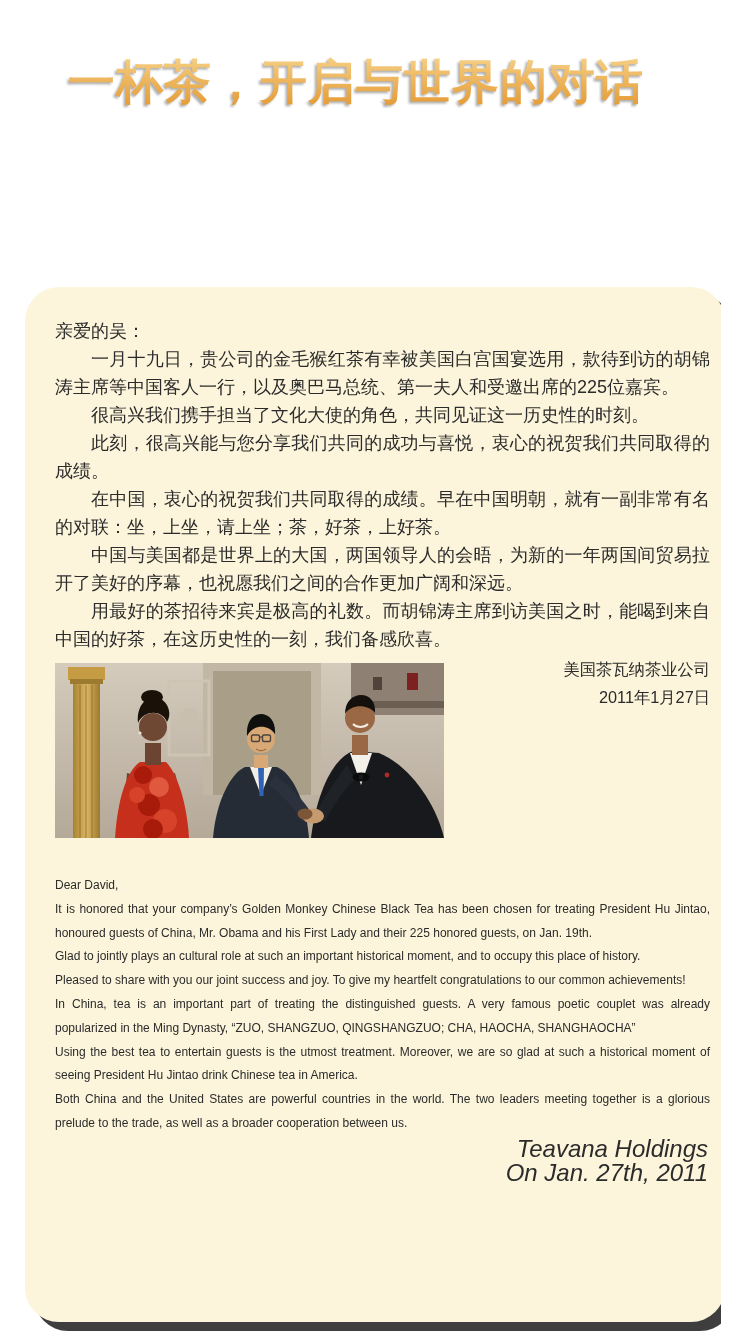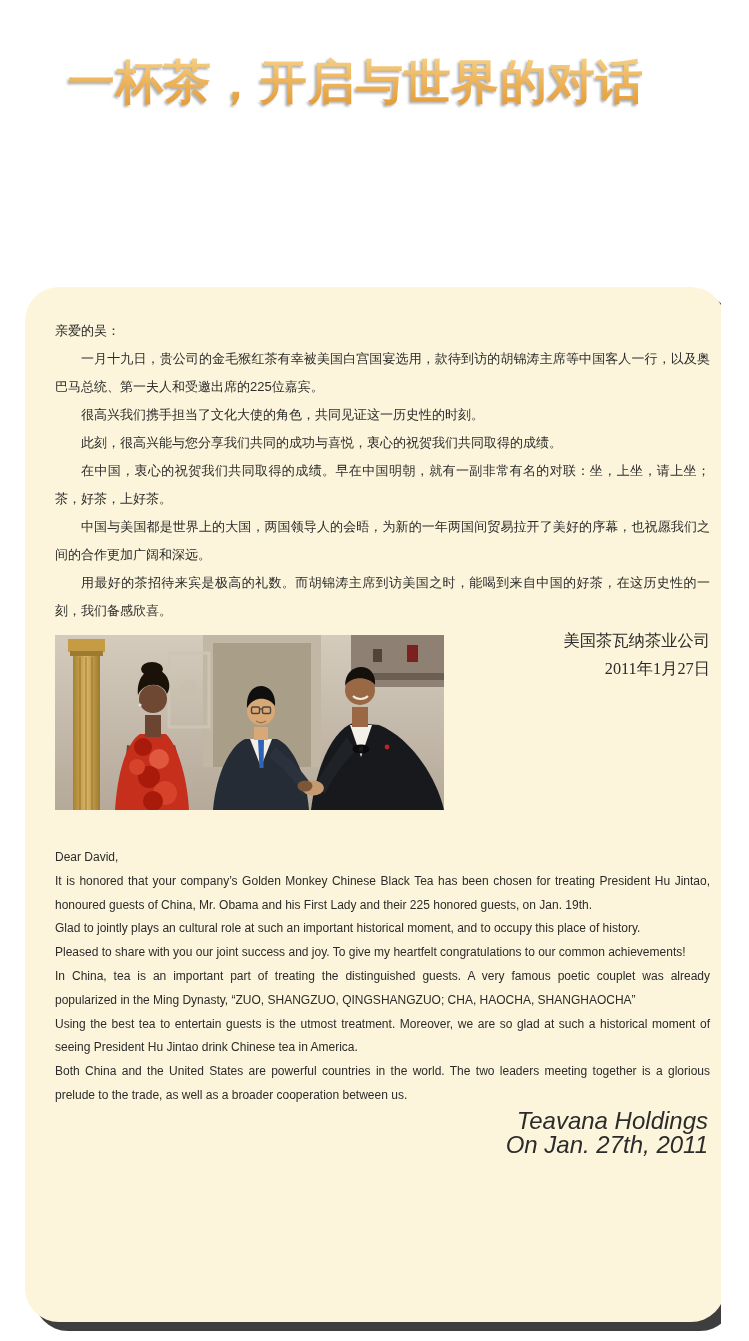--- a/index.html
+++ b/index.html
@@ -22,26 +22,26 @@
   
   .letter-card{
     position:absolute;left:25px;top:287px;width:700px;height:1035px;
     background:#FCF5DB;border-radius:34px;
     box-shadow:9px 9px 0 #3E3E3E;
     box-sizing:border-box;
   }
   .card-inner{position:absolute;inset:0;padding:30px 15px 0 30px;box-sizing:border-box;overflow:hidden;}
 
   
-  .cn-letter{font-size:13px;line-height:28px;color:#2B2B2B;text-align:justify;}
+  .cn-letter{font-size:18px;line-height:28px;color:#2B2B2B;text-align:justify;}
   .cn-letter p{margin:0;}
   .cn-par{text-indent:2em;}
 
   
-  .media-row{display:flex;align-items:flex-start;font-family:Liberation Serif, serif;}
+  .media-row{display:flex;align-items:flex-start;}
   .photo-frame{flex:none;width:389px;height:175px;margin-top:10px;overflow:hidden;}
   .photo-frame svg{display:block;}
   .cn-signature{flex:1;text-align:right;font-size:16.3px;line-height:28px;color:#2B2B2B;margin-top:2px;}
   .cn-signature div{white-space:nowrap;}
 
   
   .en-letter{margin-top:36px;font-size:12px;line-height:23.8px;color:#2B2B2B;text-align:justify;}
   .en-letter p{margin:0;}
   .en-signature{text-align:right;font-size:24px;line-height:23.8px;color:#2B2B2B;margin-top:1px;padding-right:2px;font-style:italic;}
   .en-signature div{white-space:nowrap;}

